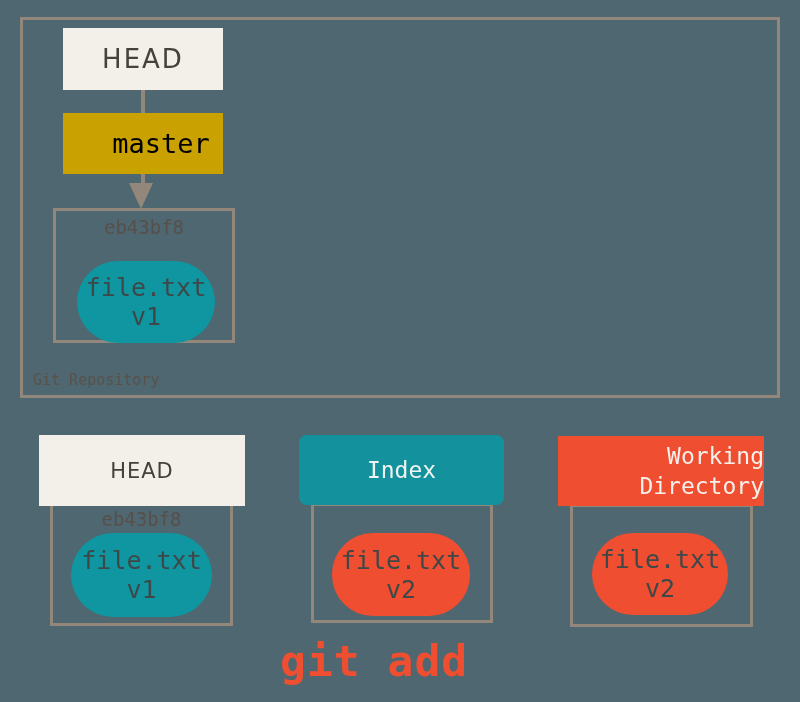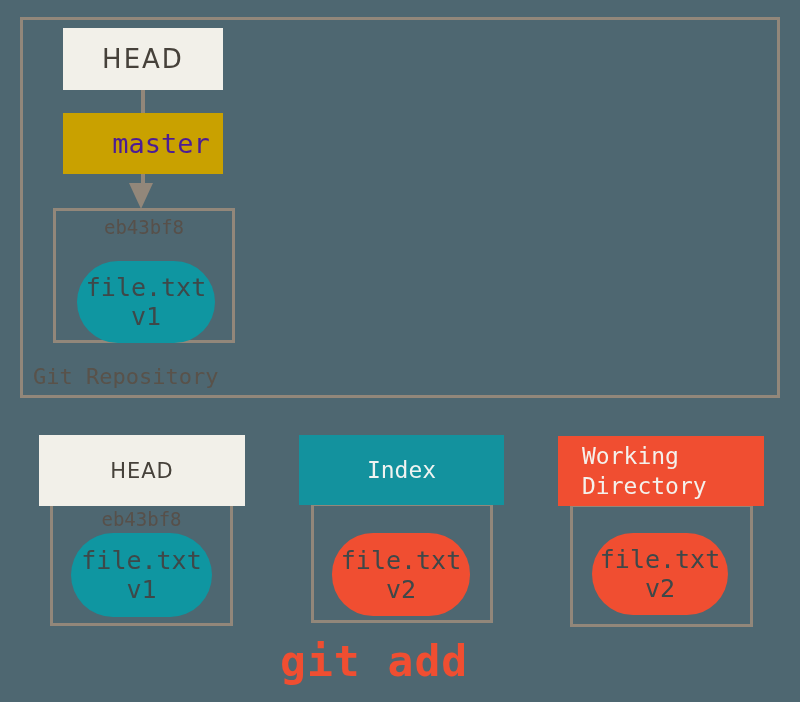--- a/index.html
+++ b/index.html
@@ -8,52 +8,52 @@
     background:#4E6771;
     font-family:"DejaVu Sans Mono","Liberation Mono",monospace;
     position:relative;overflow:hidden;
   }
   .abs{position:absolute;box-sizing:border-box;}
 
   
   .repo-box{left:20px;top:17px;width:760px;height:381px;border:3px solid #92877A;}
 
   
-  .labelbox{display:flex;align-items:center;justify-content:center;text-align:left;}
+  .labelbox{display:flex;align-items:center;justify-content:center;text-align:right;}
   .head-top{left:40px;top:8px;width:160px;height:62px;background:#F2F0E9;
             font-family:"DejaVu Sans","Liberation Sans",sans-serif;
             font-size:26px;letter-spacing:2px;color:#46413A;}
   .master{left:40px;top:93px;width:160px;height:61px;background:#C9A100;
-          font-size:27px;color:#4c1d95;padding-left:36px;}
+          font-size:27px;color:#000000;padding-left:36px;}
 
   .connector{background:#92877A;width:4px;}
   .conn1{left:118px;top:70px;height:23px;}
   .conn2{left:118px;top:154px;height:12px;}
   .arrowhead{left:106px;top:163px;width:0;height:0;
              border-left:12px solid transparent;border-right:12px solid transparent;
              border-top:26px solid #92877A;}
 
   
   .commit-box{left:30px;top:188px;width:182px;height:135px;border:3px solid #92877A;}
   .hash{width:100%;text-align:center;font-size:19px;color:#57504A;margin-top:5px;}
 
   .oval{display:flex;flex-direction:column;align-items:center;justify-content:center;
         text-align:left;font-size:25px;line-height:29px;color:#3E4849;}
   .teal{background:#0F96A1;}
   .orange-fill{background:#F04E31;}
   .oval-commit{left:21px;top:50px;width:138px;height:82px;border-radius:41px;}
 
-  .repo-label{left:10px;bottom:6px;font-size:22px;color:#59524A;}
+  .repo-label{left:10px;bottom:6px;font-size:15px;color:#59524A;}
 
   
   .col-header{height:70px;z-index:3;font-size:23px;line-height:30px;}
   .hdr-head{left:39px;top:435px;width:206px;height:71px;background:#F2F0E9;
             font-family:"DejaVu Sans","Liberation Sans",sans-serif;
             font-size:21px;letter-spacing:1px;color:#46413A;}
-  .hdr-index{left:299px;top:435px;width:205px;background:#13929E;color:#EFF3F1;}
+  .hdr-index{left:299px;top:435px;width:205px;background:#13929E;color:#EFF3F1;border-radius:8px;}
   .hdr-working{left:558px;top:436px;width:206px;background:#F04E31;color:#F4F1EC;padding-left:24px;}
 
   .container-box{border:3px solid #92877A;z-index:1;}
   .cont-head{left:50px;top:500px;width:183px;height:126px;}
   .cont-index{left:311px;top:503px;width:182px;height:120px;}
   .cont-working{left:570px;top:504px;width:183px;height:123px;}
 
   .hash-bottom{left:50px;top:508px;width:183px;text-align:center;
                font-size:19px;color:#57504A;z-index:2;}
 

